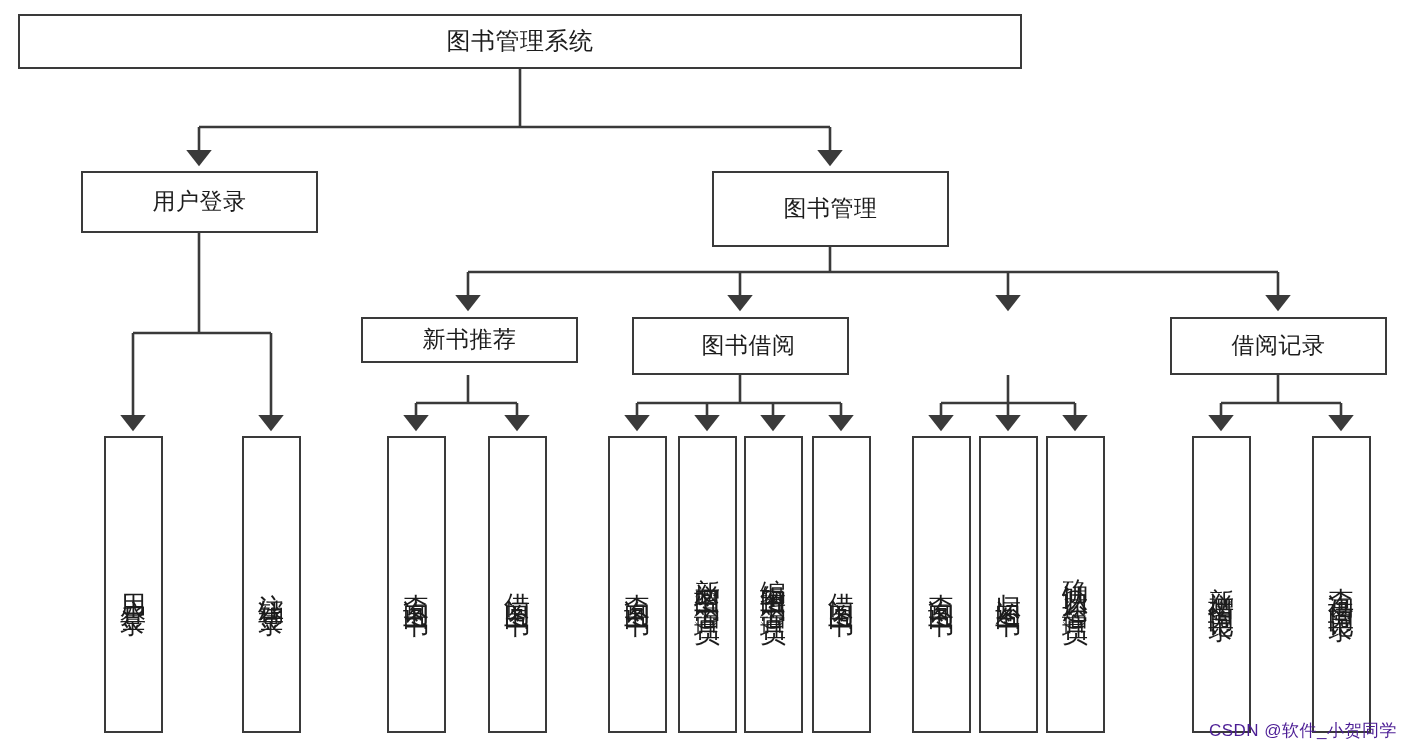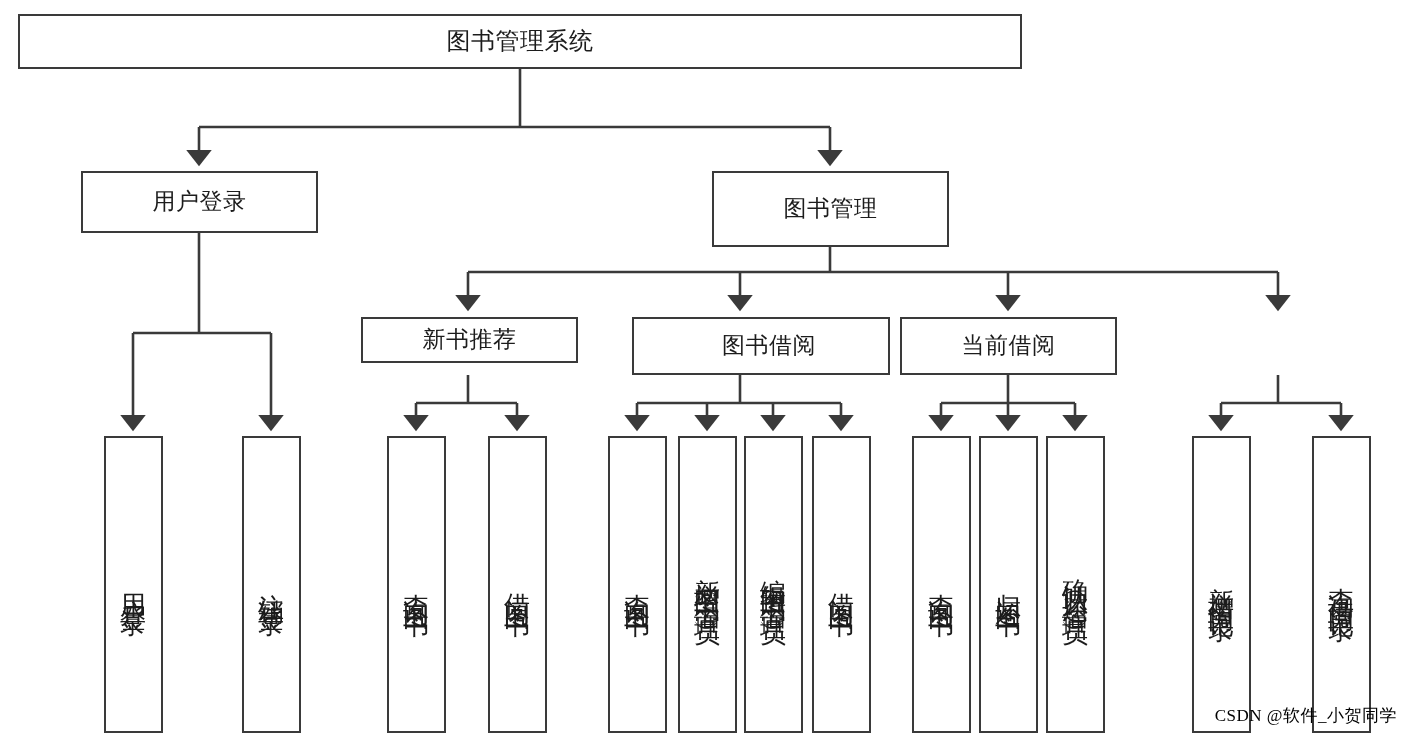--- a/index.html
+++ b/index.html
@@ -53,27 +53,26 @@
     writing-mode:vertical-rl;
     text-orientation:upright;
     font-size:26px;
     line-height:1.0;
     letter-spacing:6px;
     white-space:nowrap;
   }
   .watermark{
     position:absolute;
     right:8px;
-    bottom:20px;
+    bottom:5px;
     font-size:17px;
-    color:#000000;
+    color:#4c1d95;
     letter-spacing:0.5px;
     white-space:nowrap;
     user-select:none;
-    font-family:Liberation Serif, serif;
   }
 </style>
 </head>
 <body>
 
 <div id="canvas">
 
   <svg id="edges" viewBox="0 0 1405 747" xmlns="http://www.w3.org/2000/svg">
     <defs>
       <marker id="arw" markerWidth="12" markerHeight="12" refX="3.2" refY="5" orient="auto" markerUnits="strokeWidth">
@@ -131,25 +130,25 @@
   <div class="node horiz" style="left:81px; top:171px; width:237px; height:62px;">
     <span class="lbl">用户登录</span>
   </div>
   <div class="node horiz" style="left:712px; top:171px; width:237px; height:76px;">
     <span class="lbl">图书管理</span>
   </div>
 
   <div class="node horiz" style="left:361px; top:317px; width:217px; height:46px;">
     <span class="lbl">新书推荐</span>
   </div>
-  <div class="node horiz" style="left:632px; top:317px; width:258px; height:58px;padding-left:16px;">
+  <div class="node horiz" style="left:632px; top:317px; width:217px; height:58px;padding-left:16px;">
     <span class="lbl">图书借阅</span>
   </div>
-  <div class="node horiz" style="left:900px; top:317px; width:217px; height:58px;">
-    <span class="lbl">当前借阅</span>
+  <div class="node horiz" style="left:1170px; top:317px; width:217px; height:58px;">
+    <span class="lbl">借阅记录</span>
   </div>
 
   <div class="node vert" style="left:104px; top:436px; width:59px; height:297px;">
     <span class="lbl">用户登录</span>
   </div>
   <div class="node vert" style="left:242px; top:436px; width:59px; height:297px;">
     <span class="lbl">注销登录</span>
   </div>
 
   <div class="node vert" style="left:387px; top:436px; width:59px; height:297px;">

